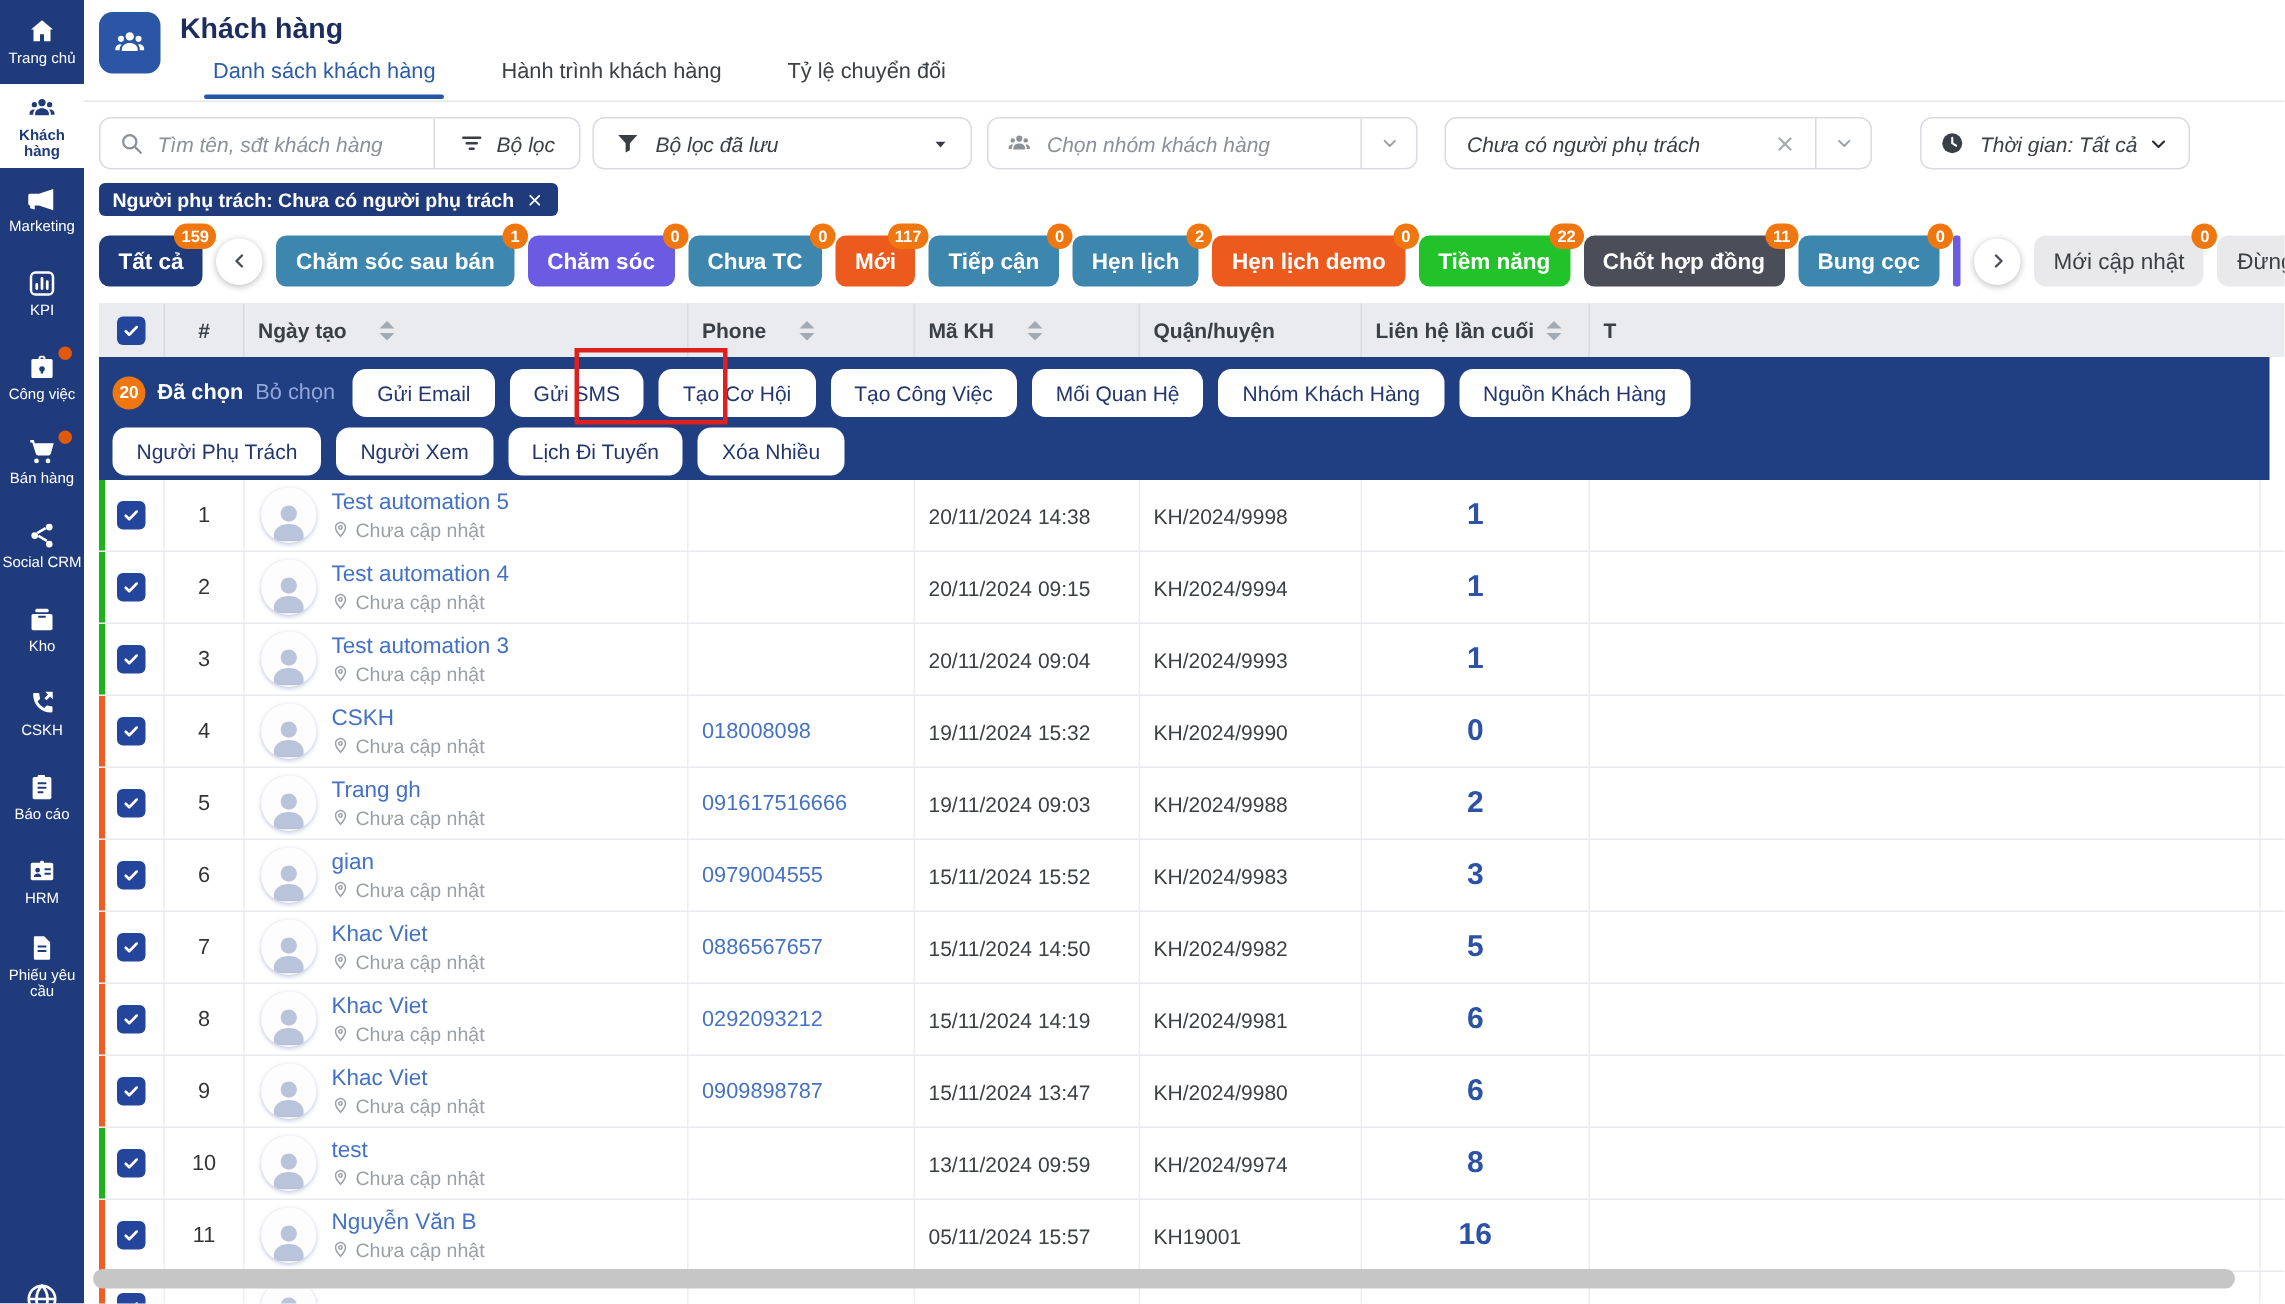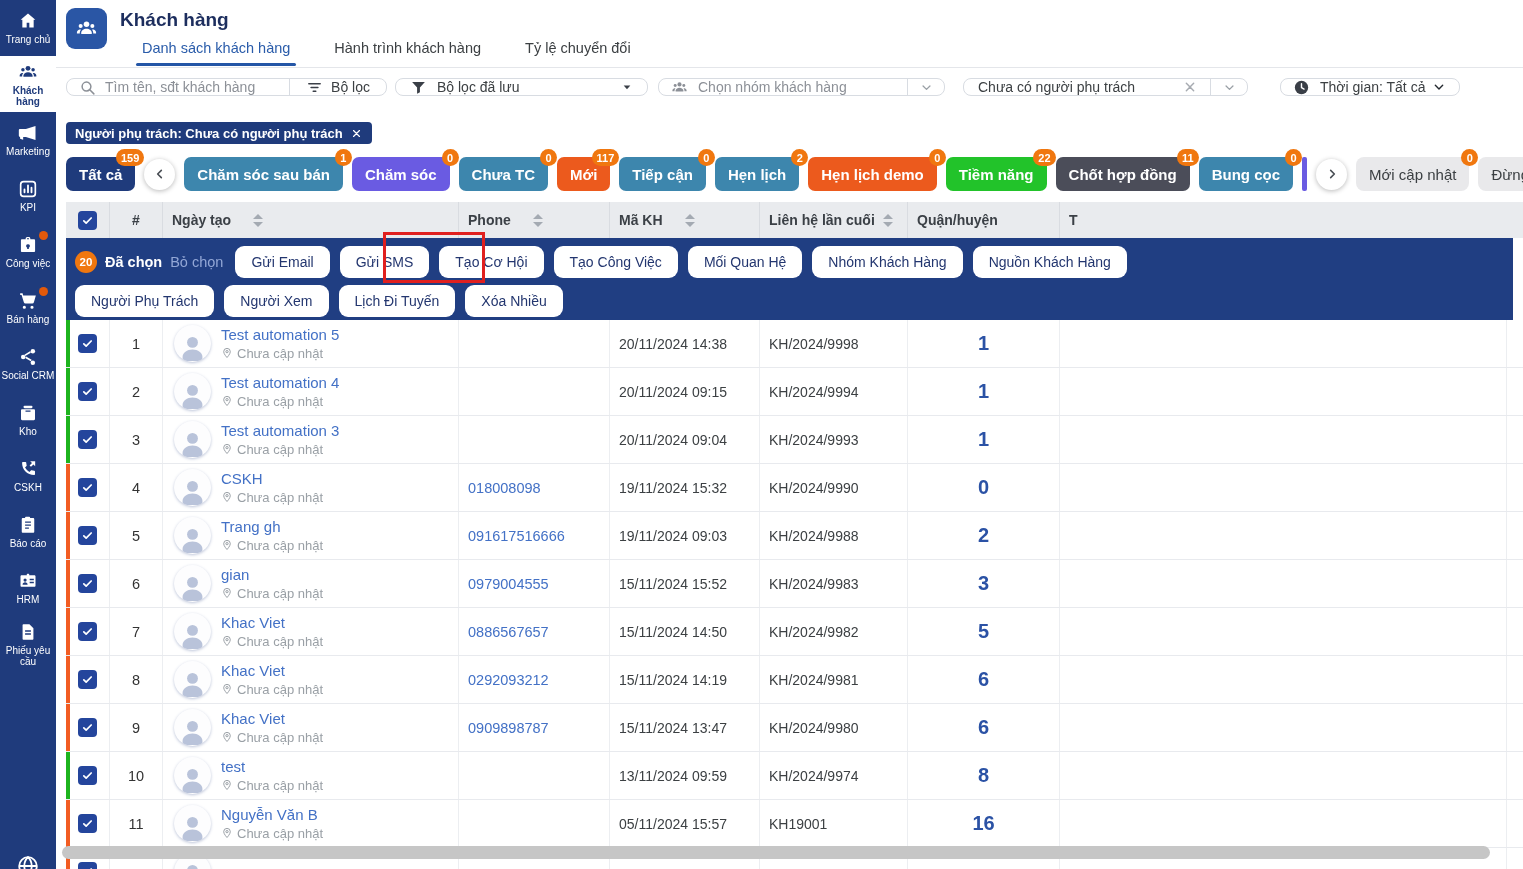--- a/index.html
+++ b/index.html
@@ -22,21 +22,21 @@
   .page-header { position:absolute; top:0; left:0; width:100%; height:68px; background:#fff; border-bottom:1px solid #e4e6ea; }
   .app-icon { position:absolute; left:10px; top:8px; width:41px; height:41px; border-radius:9px; background:#2a56a5; color:#fff; display:flex; align-items:center; justify-content:center; }
   .app-icon span { width:23px; height:23px; }
   .page-title { position:absolute; left:64px; top:9px; font-size:19px; font-weight:bold; color:#1d2e5e; }
   .tabs { position:absolute; left:86px; top:40px; display:flex; gap:44px; }
   .tab { font-size:14.5px; color:#3c4043; padding-bottom:10px; cursor:pointer; position:relative; white-space:nowrap; }
   .tab.is-active { color:#2a5caa; }
   .tab.is-active::after { content:""; position:absolute; left:-6px; right:-6px; bottom:0; height:3px; background:#2456a6; border-radius:2px; }
 
   
-  .fgroup { position:absolute; top:78px; height:18px; background:#fff; border:1px solid #d8dce2; border-radius:8px; display:flex; align-items:center; font-size:14px; color:#3c4043; }
+  .fgroup { position:absolute; top:78px; height:35px; background:#fff; border:1px solid #d8dce2; border-radius:8px; display:flex; align-items:center; font-size:14px; color:#3c4043;font-style:italic; }
   .fg-sep { width:1px; align-self:stretch; background:#d8dce2; }
   .ficon { width:17px; height:17px; flex:none; }
   .gray-ic { color:#8c9097; }
   .dark-ic { color:#3a3f47; }
   #g1 { left:10px; width:321px; }
   .search-input { border:none; outline:none; flex:1; min-width:0; font:inherit; color:#3c4043; background:transparent; margin-left:9px; }
   .search-input::placeholder { color:#8c9097; }
   .fbtn { display:flex; align-items:center; gap:8px; padding:0 16px; height:100%; cursor:pointer; font-weight:500; }
   #g2 { left:339px; width:253px; cursor:pointer; }
   #g3 { left:602px; width:287px; }
@@ -469,28 +469,28 @@
           <i class="dn"></i>
         </span>
     </div>
     <div class="th">
       <span>Mã KH</span>
       <span class="sort">
           <i class="up"></i>
           <i class="dn"></i>
         </span>
     </div>
+    <div class="th">Quận/huyện</div>
     <div class="th">
       <span>Liên hệ lần cuối</span>
       <span class="sort" style="margin-left:8px">
           <i class="up"></i>
           <i class="dn"></i>
         </span>
     </div>
-    <div class="th">Quận/huyện</div>
     <div class="th th-t">T</div>
   </div>
 
   <div class="toolbar">
     <div class="tb-row">
       <span class="sel-badge">20</span>
       <span class="sel-label">Đã chọn</span>
       <span class="desel">Bỏ chọn</span>
       <div class="tb-btns">
 

